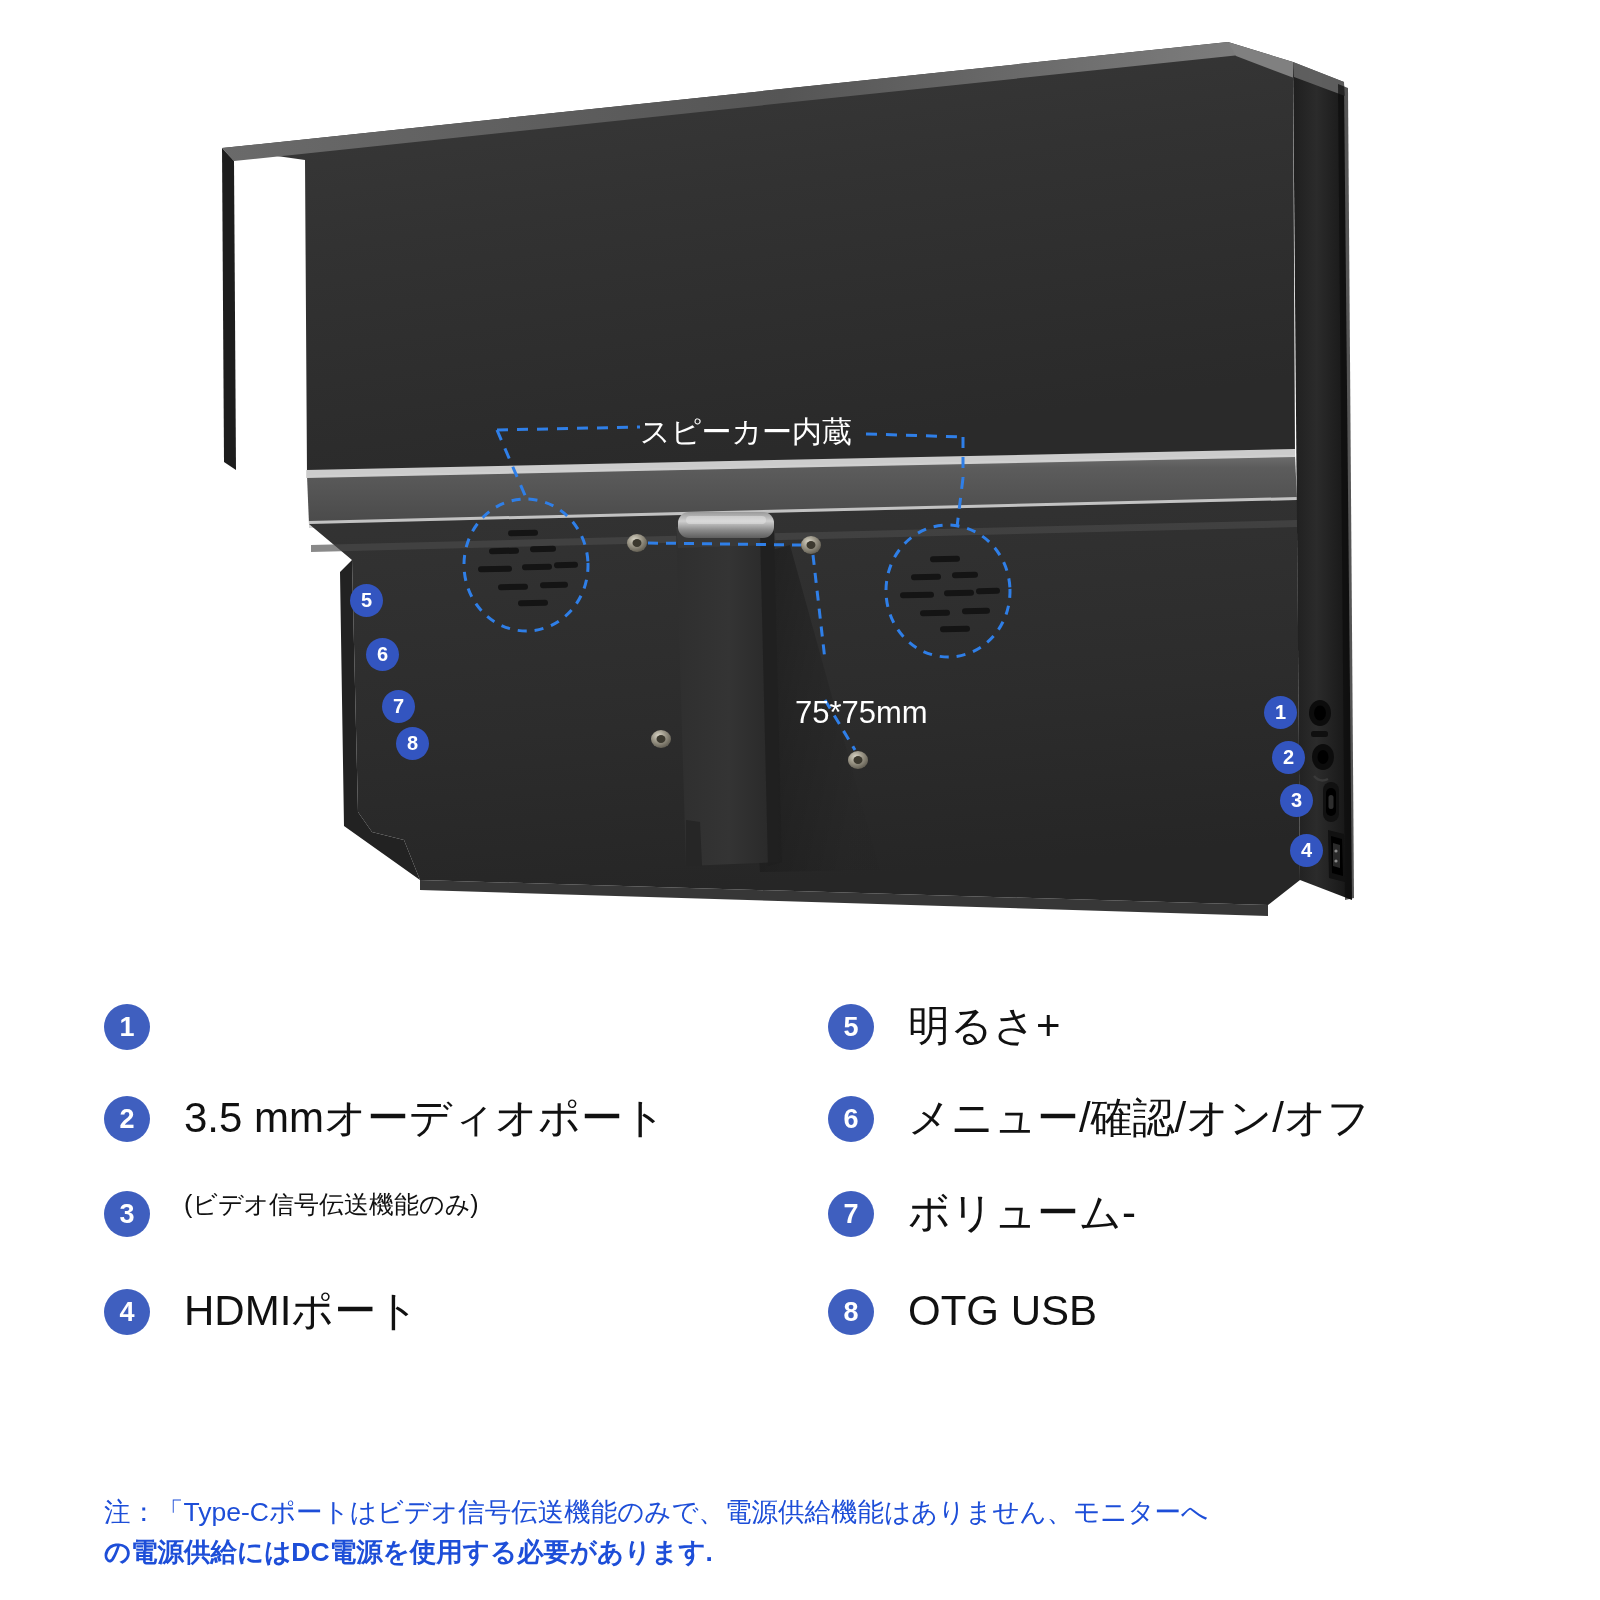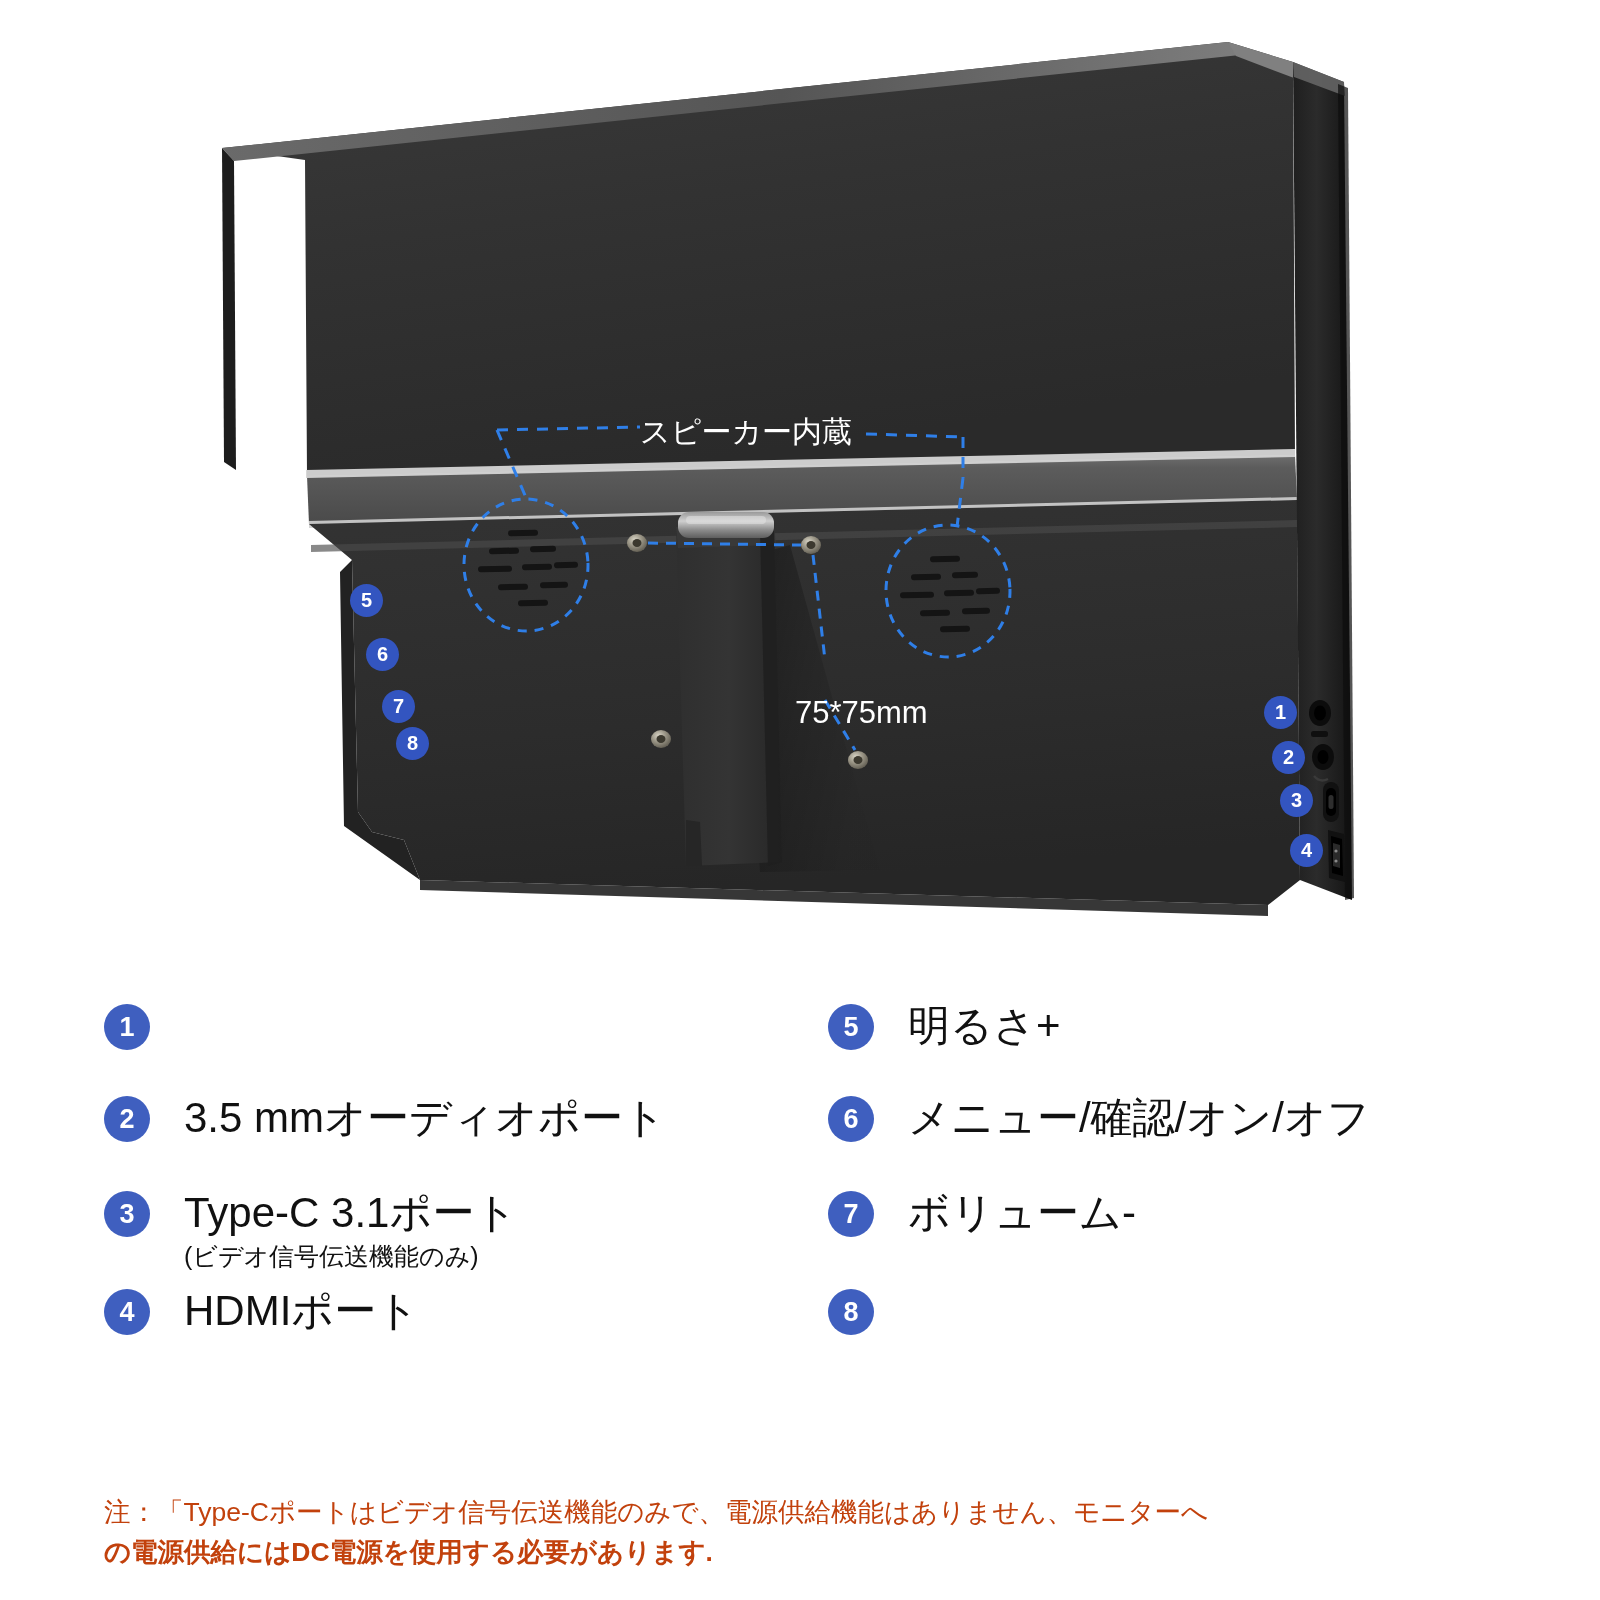--- a/index.html
+++ b/index.html
@@ -123,21 +123,21 @@
     white-space: nowrap;
   }
   .legend-sub:empty { display: none; }
 
   
   #footnote {
     position: absolute;
     left: 104px;
     top: 1492px;
     width: 1420px;
-    color: #c2410c;
+    color: #1d4ed8;
     font-size: 26.5px;
     line-height: 40px;
     font-family: "Liberation Sans", "DejaVu Sans", sans-serif;
   }
   #footnote-line-1 { display: block; text-indent: 0; }
   #footnote-line-2 { display: block; font-weight: bold; }
 </style>
 </head>
 <body>
 
@@ -351,21 +351,20 @@
       <div class="legend-badge">2</div>
       <div class="legend-text-wrap">
         <div class="legend-label">3.5 mmオーディオポート</div>
 
       </div>
     </div>
 
     <div class="legend-item" style="height:98px;">
       <div class="legend-badge">3</div>
       <div class="legend-text-wrap">
-        <div class="legend-label">Type-C 3.1ポート</div>
         <div class="legend-sub">(ビデオ信号伝送機能のみ)</div>
       </div>
     </div>
 
     <div class="legend-item">
       <div class="legend-badge">4</div>
       <div class="legend-text-wrap">
         <div class="legend-label">HDMIポート</div>
 
       </div>
@@ -395,20 +394,21 @@
       <div class="legend-badge">7</div>
       <div class="legend-text-wrap">
         <div class="legend-label">ボリューム-</div>
 
       </div>
     </div>
 
     <div class="legend-item">
       <div class="legend-badge">8</div>
       <div class="legend-text-wrap">
+        <div class="legend-label">OTG USB</div>
       </div>
     </div>
 
   </div>
 
 </div>
 
 <div id="footnote">
   <span id="footnote-line-1">注：「Type-Cポートはビデオ信号伝送機能のみで、電源供給機能はありません、モニターへ</span>
   <span id="footnote-line-2">の電源供給にはDC電源を使用する必要があります.</span>

